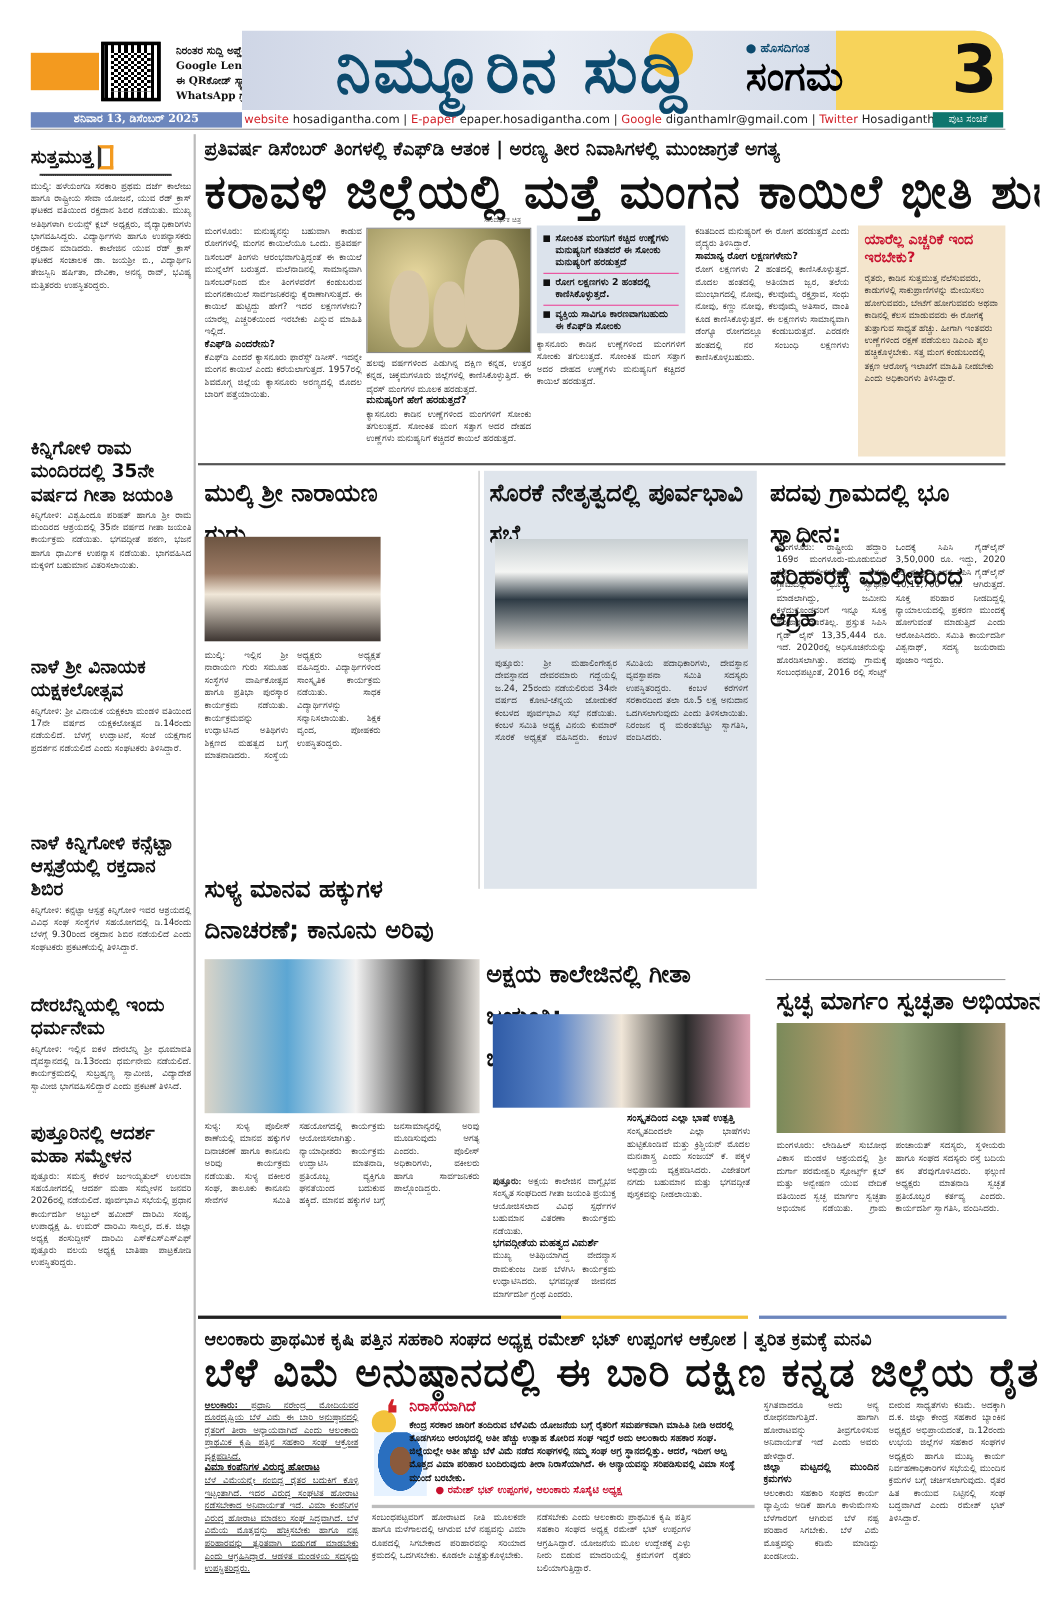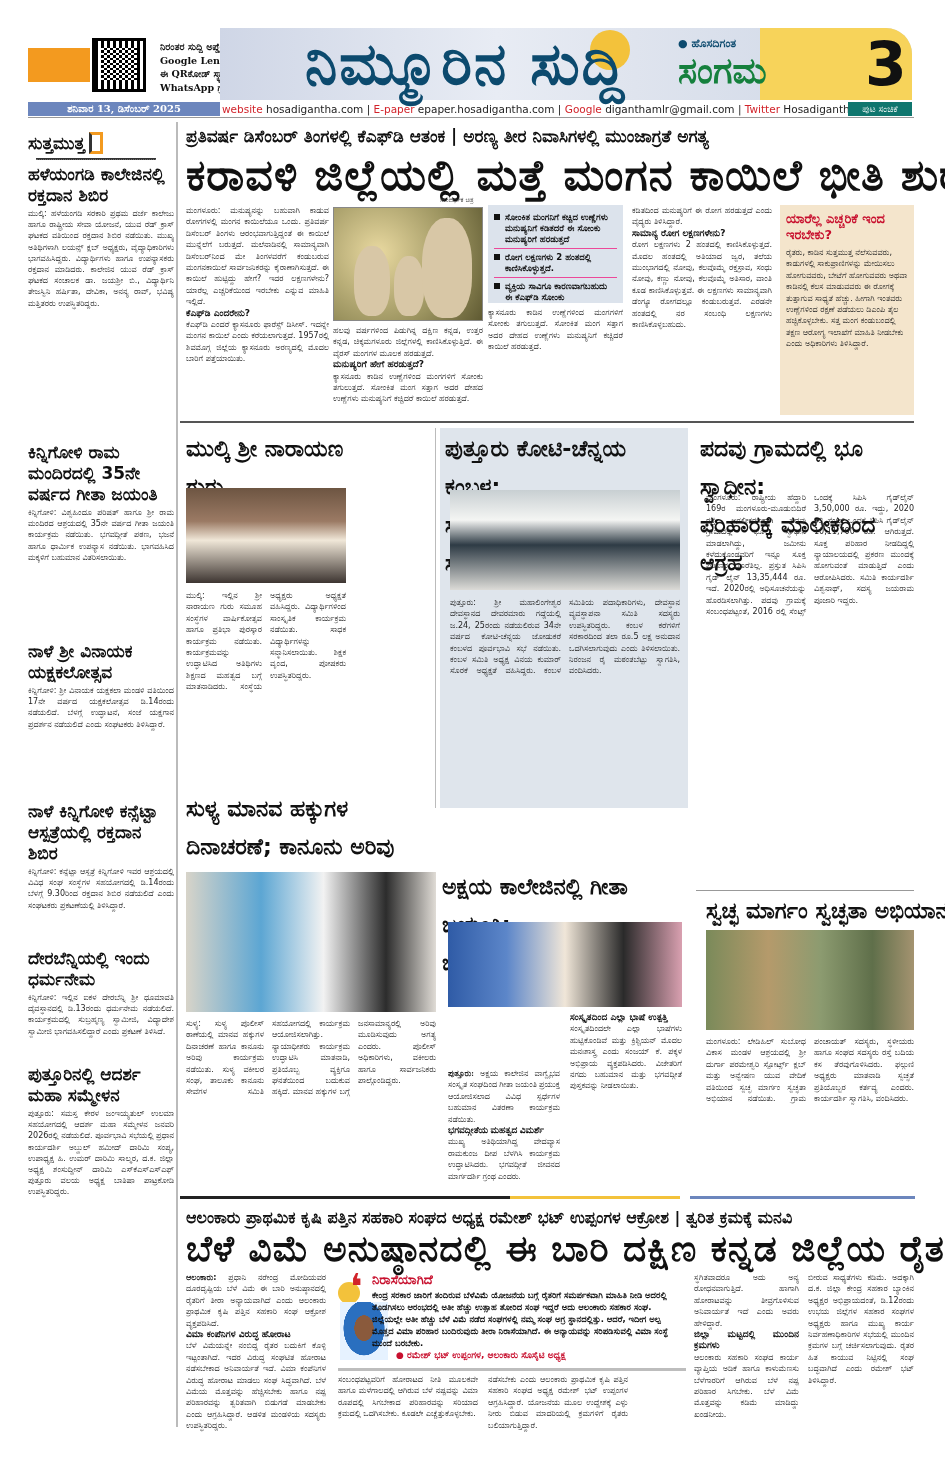--- a/index.html
+++ b/index.html
@@ -10,21 +10,21 @@
   .qr { left: 92px; top: 38px; width: 54px; height: 54px; background:
         repeating-linear-gradient(90deg,#000 0 3px,#fff 3px 6px),
         #000; border: 3px solid #000; }
   .qr::before { content:""; position:absolute; inset:6px; background: repeating-linear-gradient(0deg,#000 0 3px,#fff 3px 5px); mix-blend-mode: difference; }
   .qr-text { left: 160px; top: 40px; font-family: "DejaVu Serif", serif; font-size: 9.5px; line-height: 13.5px; font-weight: bold; }
   .mast-bg { left: 220px; top: 28px; width: 692px; height: 72px; background: linear-gradient(90deg,#cfd6e6 0%,#e8ecf4 40%,#dfe4ee 60%,#cdd6e6 100%); border-radius: 0 26px 0 0; }
   .mast-yellow { left: 760px; top: 28px; width: 152px; height: 72px; background: #f7d35a; border-radius: 0 26px 0 0; }
   .mast-title { left: 305px; top: 30px; font-size: 58px; font-weight: bold; letter-spacing: 2px; color: #0c4a6e; }
   .sun { left: 590px; top: 30px; width: 40px; height: 40px; border-radius: 50%; background: #f3c23b; }
   .brand-small { left: 678px; top: 37px; font-size: 11px; font-weight: bold; color: #0c4a6e; }
-  .sangama { left: 678px; top: 50px; font-size: 36px; font-weight: bold; color: #15803d; }
+  .sangama { left: 678px; top: 50px; font-size: 36px; font-weight: bold; color: #000000; }
   .page-num { left: 865px; top: 34px; font-size: 60px; font-weight: bold; color: #111; line-height: 60px; }
   .date-bar { left: 28px; top: 102px; width: 192px; height: 14px; background: #6c86bd; color: #fff; font-family:"DejaVu Serif", serif; font-size: 10px; text-align: center; line-height: 14px; font-weight: bold; }
   .links-bar { left: 222px; top: 102px; width: 610px; height: 14px; font-size: 10.5px; line-height: 14px; color: #222; white-space: nowrap; }
   .links-bar .lbl { color: #d2232a; }
   .pratisanchike { left: 848px; top: 102px; width: 64px; height: 14px; background: #0f766e; color: #fff; font-size: 9px; line-height: 14px; text-align: center; }
   .rule { background: #999; }
   
   .col-left { left: 28px; top: 122px; width: 146px; }
   .sutta { font-size: 17px; font-weight: bold; margin-top: 10px; display: flex; align-items: center; gap: 4px; }
   .sutta .door { width: 14px; height: 22px; border: 3px solid #f39a1f; border-left-color: #333; background: #fff; }
@@ -104,21 +104,20 @@
 <div class="abs rule" style="left:28px;top:117px;width:886px;height:1px;"></div>
 
 <div class="abs col-left">
   <div class="sutta">
     <span>ಸುತ್ತಮುತ್ತ</span>
     <span class="door"></span>
   </div>
   <div class="sutta-rule"></div>
 
   <div>
-    <div class="brief-h">ಹಳೆಯಂಗಡಿ ಕಾಲೇಜಿನಲ್ಲಿ ರಕ್ತದಾನ ಶಿಬಿರ</div>
     <div class="brief-t" style="height:230px;overflow:hidden;">ಮುಲ್ಕಿ: ಹಳೆಯಂಗಡಿ ಸರಕಾರಿ ಪ್ರಥಮ ದರ್ಜೆ ಕಾಲೇಜು ಹಾಗೂ ರಾಷ್ಟ್ರೀಯ ಸೇವಾ ಯೋಜನೆ, ಯುವ ರೆಡ್ ಕ್ರಾಸ್ ಘಟಕದ ವತಿಯಿಂದ ರಕ್ತದಾನ ಶಿಬಿರ ನಡೆಯಿತು. ಮುಖ್ಯ ಅತಿಥಿಗಳಾಗಿ ಲಯನ್ಸ್ ಕ್ಲಬ್ ಅಧ್ಯಕ್ಷರು, ವೈದ್ಯಾಧಿಕಾರಿಗಳು ಭಾಗವಹಿಸಿದ್ದರು. ವಿದ್ಯಾರ್ಥಿಗಳು ಹಾಗೂ ಉಪನ್ಯಾಸಕರು ರಕ್ತದಾನ ಮಾಡಿದರು. ಕಾಲೇಜಿನ ಯುವ ರೆಡ್ ಕ್ರಾಸ್ ಘಟಕದ ಸಂಚಾಲಕ ಡಾ. ಜಯಶ್ರೀ ಬಿ., ವಿದ್ಯಾರ್ಥಿನಿ ತೇಜಸ್ವಿನಿ ಹರ್ಷಿತಾ, ದೇವಿಕಾ, ಅನನ್ಯ ರಾವ್, ಭವಿಷ್ಯ ಮತ್ತಿತರರು ಉಪಸ್ಥಿತರಿದ್ದರು.</div>
   </div>
   <div>
     <div class="brief-h">ಕಿನ್ನಿಗೋಳಿ ರಾಮ ಮಂದಿರದಲ್ಲಿ 35ನೇ ವರ್ಷದ ಗೀತಾ ಜಯಂತಿ</div>
     <div class="brief-t" style="height:130px;overflow:hidden;">ಕಿನ್ನಿಗೋಳಿ: ವಿಶ್ವಹಿಂದೂ ಪರಿಷತ್ ಹಾಗೂ ಶ್ರೀ ರಾಮ ಮಂದಿರದ ಆಶ್ರಯದಲ್ಲಿ 35ನೇ ವರ್ಷದ ಗೀತಾ ಜಯಂತಿ ಕಾರ್ಯಕ್ರಮ ನಡೆಯಿತು. ಭಗವದ್ಗೀತೆ ಪಠಣ, ಭಜನೆ ಹಾಗೂ ಧಾರ್ಮಿಕ ಉಪನ್ಯಾಸ ನಡೆಯಿತು. ಭಾಗವಹಿಸಿದ ಮಕ್ಕಳಿಗೆ ಬಹುಮಾನ ವಿತರಿಸಲಾಯಿತು.</div>
   </div>
   <div>
     <div class="brief-h">ನಾಳೆ ಶ್ರೀ ವಿನಾಯಕ ಯಕ್ಷಕಲೋತ್ಸವ</div>
     <div class="brief-t" style="height:112px;overflow:hidden;">ಕಿನ್ನಿಗೋಳಿ: ಶ್ರೀ ವಿನಾಯಕ ಯಕ್ಷಕಲಾ ಮಂಡಳಿ ವತಿಯಿಂದ 17ನೇ ವರ್ಷದ ಯಕ್ಷಕಲೋತ್ಸವ ಡಿ.14ರಂದು ನಡೆಯಲಿದೆ. ಬೆಳಗ್ಗೆ ಉದ್ಘಾಟನೆ, ಸಂಜೆ ಯಕ್ಷಗಾನ ಪ್ರದರ್ಶನ ನಡೆಯಲಿದೆ ಎಂದು ಸಂಘಟಕರು ತಿಳಿಸಿದ್ದಾರೆ.</div>
   </div>
@@ -187,21 +186,20 @@
 <div class="abs" style="left:186px;top:430px;width:160px;">
   <div class="h2">ಮುಲ್ಕಿ ಶ್ರೀ ನಾರಾಯಣ ಗುರು</div>
   <div class="h2">ಸಮೂಹ ಸಂಸ್ಥೆಗಳ ವಾರ್ಷಿಕೋತ್ಸವ</div>
 </div>
 <div class="ph ph-group" style="left:186px;top:488px;width:160px;height:95px;"></div>
 <div class="abs txt" style="left:186px;top:590px;width:160px;height:216px;overflow:hidden;columns:2;column-gap:8px;">ಮುಲ್ಕಿ: ಇಲ್ಲಿನ ಶ್ರೀ ನಾರಾಯಣ ಗುರು ಸಮೂಹ ಸಂಸ್ಥೆಗಳ ವಾರ್ಷಿಕೋತ್ಸವ ಹಾಗೂ ಪ್ರತಿಭಾ ಪುರಸ್ಕಾರ ಕಾರ್ಯಕ್ರಮ ನಡೆಯಿತು. ಕಾರ್ಯಕ್ರಮವನ್ನು ಉದ್ಘಾಟಿಸಿದ ಅತಿಥಿಗಳು ಶಿಕ್ಷಣದ ಮಹತ್ವದ ಬಗ್ಗೆ ಮಾತನಾಡಿದರು. ಸಂಸ್ಥೆಯ ಅಧ್ಯಕ್ಷರು ಅಧ್ಯಕ್ಷತೆ ವಹಿಸಿದ್ದರು. ವಿದ್ಯಾರ್ಥಿಗಳಿಂದ ಸಾಂಸ್ಕೃತಿಕ ಕಾರ್ಯಕ್ರಮ ನಡೆಯಿತು. ಸಾಧಕ ವಿದ್ಯಾರ್ಥಿಗಳನ್ನು ಸನ್ಮಾನಿಸಲಾಯಿತು. ಶಿಕ್ಷಕ ವೃಂದ, ಪೋಷಕರು ಉಪಸ್ಥಿತರಿದ್ದರು.</div>
 <div class="abs vline" style="left:435px;top:428px;height:380px;width:1px;"></div>
 
 <div class="abs blue-bg" style="left:440px;top:428px;width:248px;height:380px;"></div>
 <div class="abs" style="left:445px;top:430px;width:238px;">
-  <div class="h2">ಪುತ್ತೂರು ಕೋಟಿ-ಚೆನ್ನಯ ಕಂಬಳ:</div>
   <div class="h2">ಸೊರಕೆ ನೇತೃತ್ವದಲ್ಲಿ ಪೂರ್ವಭಾವಿ ಸಭೆ</div>
 </div>
 <div class="ph ph-kambala" style="left:450px;top:490px;width:230px;height:100px;"></div>
 <div class="abs txt" style="left:450px;top:597px;width:230px;height:205px;overflow:hidden;columns:2;column-gap:8px;">ಪುತ್ತೂರು: ಶ್ರೀ ಮಹಾಲಿಂಗೇಶ್ವರ ದೇವಸ್ಥಾನದ ದೇವರಮಾರು ಗದ್ದೆಯಲ್ಲಿ ಜ.24, 25ರಂದು ನಡೆಯಲಿರುವ 34ನೇ ವರ್ಷದ ಕೋಟಿ-ಚೆನ್ನಯ ಜೋಡುಕರೆ ಕಂಬಳದ ಪೂರ್ವಭಾವಿ ಸಭೆ ನಡೆಯಿತು. ಕಂಬಳ ಸಮಿತಿ ಅಧ್ಯಕ್ಷ ವಿನಯ ಕುಮಾರ್ ಸೊರಕೆ ಅಧ್ಯಕ್ಷತೆ ವಹಿಸಿದ್ದರು. ಕಂಬಳ ಸಮಿತಿಯ ಪದಾಧಿಕಾರಿಗಳು, ದೇವಸ್ಥಾನ ವ್ಯವಸ್ಥಾಪನಾ ಸಮಿತಿ ಸದಸ್ಯರು ಉಪಸ್ಥಿತರಿದ್ದರು. ಕಂಬಳ ಕರೆಗಳಿಗೆ ಸರಕಾರದಿಂದ ತಲಾ ರೂ.5 ಲಕ್ಷ ಅನುದಾನ ಒದಗಿಸಲಾಗುವುದು ಎಂದು ತಿಳಿಸಲಾಯಿತು. ನಿರಂಜನ ರೈ ಮಠಂತಬೆಟ್ಟು ಸ್ವಾಗತಿಸಿ, ವಂದಿಸಿದರು.</div>
 
 <div class="abs" style="left:700px;top:430px;width:214px;">
   <div class="h2">ಪದವು ಗ್ರಾಮದಲ್ಲಿ ಭೂ ಸ್ವಾಧೀನ:</div>
   <div class="h2">ಪರಿಹಾರಕ್ಕೆ ಮಾಲೀಕರಿಂದ ಆಗ್ರಹ</div>
 </div>
 <div class="abs txt" style="left:706px;top:492px;width:208px;height:390px;overflow:hidden;columns:2;column-gap:8px;">ಮಂಗಳೂರು: ರಾಷ್ಟ್ರೀಯ ಹೆದ್ದಾರಿ 169ರ ಮಂಗಳೂರು-ಮೂಡುಬಿದಿರೆ ರಸ್ತೆ ಅಗಲೀಕರಣಕ್ಕಾಗಿ ಪದವು ಗ್ರಾಮದಲ್ಲಿ ಭೂ ಸ್ವಾಧೀನ ಮಾಡಲಾಗಿದ್ದು, ಜಮೀನು ಕಳೆದುಕೊಂಡವರಿಗೆ ಇನ್ನೂ ಸೂಕ್ತ ಪರಿಹಾರ ದೊರೆತಿಲ್ಲ. ಪ್ರಸ್ತುತ ಸಿಪಿಸಿ ಗೈಡ್ ಲೈನ್ 13,35,444 ರೂ. ಇದೆ. 2020ರಲ್ಲಿ ಅಧಿಸೂಚನೆಯನ್ನು ಹೊರಡಿಸಲಾಗಿತ್ತು. ಪದವು ಗ್ರಾಮಕ್ಕೆ ಸಂಬಂಧಪಟ್ಟಂತೆ, 2016 ರಲ್ಲಿ ಸೆಂಟ್ಸ್ ಒಂದಕ್ಕೆ ಸಿಪಿಸಿ ಗೈಡ್‌ಲೈನ್ 3,50,000 ರೂ. ಇದ್ದು, 2020 ರಲ್ಲಿ ಸೆಂಟ್ಸ್ ಒಂದಕ್ಕೆ ಸಿಪಿಸಿ ಗೈಡ್‌ಲೈನ್ 10,11,700 ರೂ. ಆಗಿರುತ್ತದೆ. ಸೂಕ್ತ ಪರಿಹಾರ ನೀಡದಿದ್ದಲ್ಲಿ ನ್ಯಾಯಾಲಯದಲ್ಲಿ ಪ್ರಕರಣ ಮುಂದಕ್ಕೆ ಹೋಗುವಂತೆ ಮಾಡುತ್ತಿದೆ ಎಂದು ಆರೋಪಿಸಿದರು. ಸಮಿತಿ ಕಾರ್ಯದರ್ಶಿ ವಿಶ್ವನಾಥ್, ಸದಸ್ಯ ಜಯರಾಮ ಪೂಜಾರಿ ಇದ್ದರು.</div>
@@ -233,21 +231,21 @@
 <div class="abs h2l" style="left:706px;top:897px;width:208px;white-space:nowrap;">ಸ್ವಚ್ಛ ಮಾರ್ಗಂ ಸ್ವಚ್ಛತಾ ಅಭಿಯಾನ</div>
 <div class="ph ph-swachh" style="left:706px;top:930px;width:208px;height:100px;"></div>
 <div class="abs txt" style="left:706px;top:1036px;width:208px;height:155px;overflow:hidden;columns:2;column-gap:8px;">ಮಂಗಳೂರು: ಲೇಡಿಹಿಲ್ ಸುಬೋಧ ವಿಕಾಸ ಮಂಡಳ ಆಶ್ರಯದಲ್ಲಿ ಶ್ರೀ ದುರ್ಗಾ ಪರಮೇಶ್ವರಿ ಸ್ಪೋರ್ಟ್ಸ್ ಕ್ಲಬ್ ಮತ್ತು ಅನ್ವೇಷಣ ಯುವ ವೇದಿಕೆ ವತಿಯಿಂದ ಸ್ವಚ್ಛ ಮಾರ್ಗಂ ಸ್ವಚ್ಛತಾ ಅಭಿಯಾನ ನಡೆಯಿತು. ಗ್ರಾಮ ಪಂಚಾಯತ್ ಸದಸ್ಯರು, ಸ್ಥಳೀಯರು ಹಾಗೂ ಸಂಘದ ಸದಸ್ಯರು ರಸ್ತೆ ಬದಿಯ ಕಸ ತೆರವುಗೊಳಿಸಿದರು. ಫಲ್ಗುಣಿ ಅಧ್ಯಕ್ಷರು ಮಾತನಾಡಿ ಸ್ವಚ್ಛತೆ ಪ್ರತಿಯೊಬ್ಬರ ಕರ್ತವ್ಯ ಎಂದರು. ಕಾರ್ಯದರ್ಶಿ ಸ್ವಾಗತಿಸಿ, ವಂದಿಸಿದರು.</div>
 
 <div class="abs bottom-rule-left"></div>
 <div class="abs bottom-rule-mid"></div>
 <div class="abs bottom-rule-right"></div>
 <div class="abs kicker" style="top:1208px;font-size:16px;">ಆಲಂಕಾರು ಪ್ರಾಥಮಿಕ ಕೃಷಿ ಪತ್ತಿನ ಸಹಕಾರಿ ಸಂಘದ ಅಧ್ಯಕ್ಷ ರಮೇಶ್ ಭಟ್ ಉಪ್ಪಂಗಳ ಆಕ್ರೋಶ | ತ್ವರಿತ ಕ್ರಮಕ್ಕೆ ಮನವಿ</div>
 <div class="abs lead-h" style="top:1228px;font-size:36px;">ಬೆಳೆ ವಿಮೆ ಅನುಷ್ಠಾನದಲ್ಲಿ ಈ ಬಾರಿ ದಕ್ಷಿಣ ಕನ್ನಡ ಜಿಲ್ಲೆಯ ರೈತರಿಗೆ ಅನ್ಯಾಯ</div>
 
-<div class="abs txt" style="left:186px;top:1272px;width:140px;height:160px;overflow:hidden;">
+<div class="abs txt" style="left:186px;top:1272px;width:140px;height:160px;overflow:hidden;text-decoration:underline;">
   <span class="dl">ಆಲಂಕಾರು:</span>
   <span>ಪ್ರಧಾನಿ ನರೇಂದ್ರ ಮೋದಿಯವರ ದೂರದೃಷ್ಟಿಯ ಬೆಳೆ ವಿಮೆ ಈ ಬಾರಿ ಅನುಷ್ಠಾನದಲ್ಲಿ ರೈತರಿಗೆ ತೀರಾ ಅನ್ಯಾಯವಾಗಿದೆ ಎಂದು ಆಲಂಕಾರು ಪ್ರಾಥಮಿಕ ಕೃಷಿ ಪತ್ತಿನ ಸಹಕಾರಿ ಸಂಘ ಆಕ್ರೋಶ ವ್ಯಕ್ತಪಡಿಸಿದೆ.</span>
   <span class="sub">ವಿಮಾ ಕಂಪೆನಿಗಳ ವಿರುದ್ಧ ಹೋರಾಟ</span>
   <span>ಬೆಳೆ ವಿಮೆಯನ್ನೇ ನಂಬಿದ್ದ ರೈತರ ಬದುಕಿಗೆ ಕೊಳ್ಳಿ ಇಟ್ಟಂತಾಗಿದೆ. ಇದರ ವಿರುದ್ಧ ಸಂಘಟಿತ ಹೋರಾಟ ನಡೆಸಬೇಕಾದ ಅನಿವಾರ್ಯತೆ ಇದೆ. ವಿಮಾ ಕಂಪೆನಿಗಳ ವಿರುದ್ಧ ಹೋರಾಟ ಮಾಡಲು ಸಂಘ ಸಿದ್ಧವಾಗಿದೆ. ಬೆಳೆ ವಿಮೆಯ ಮೊತ್ತವನ್ನು ಹೆಚ್ಚಿಸಬೇಕು ಹಾಗೂ ನಷ್ಟ ಪರಿಹಾರವನ್ನು ತ್ವರಿತವಾಗಿ ಬಿಡುಗಡೆ ಮಾಡಬೇಕು ಎಂದು ಆಗ್ರಹಿಸಿದ್ದಾರೆ. ಆಡಳಿತ ಮಂಡಳಿಯ ಸದಸ್ಯರು ಉಪಸ್ಥಿತರಿದ್ದರು.</span>
 </div>
 
 <div class="abs" style="left:338px;top:1272px;width:348px;height:95px;">
   <div style="position:absolute;left:0;top:0;display:flex;align-items:flex-start;">
     <span class="quote-circ" style="margin-top:10px;"></span>
     <span class="quote-mark" style="margin-left:-10px;">❛</span>

